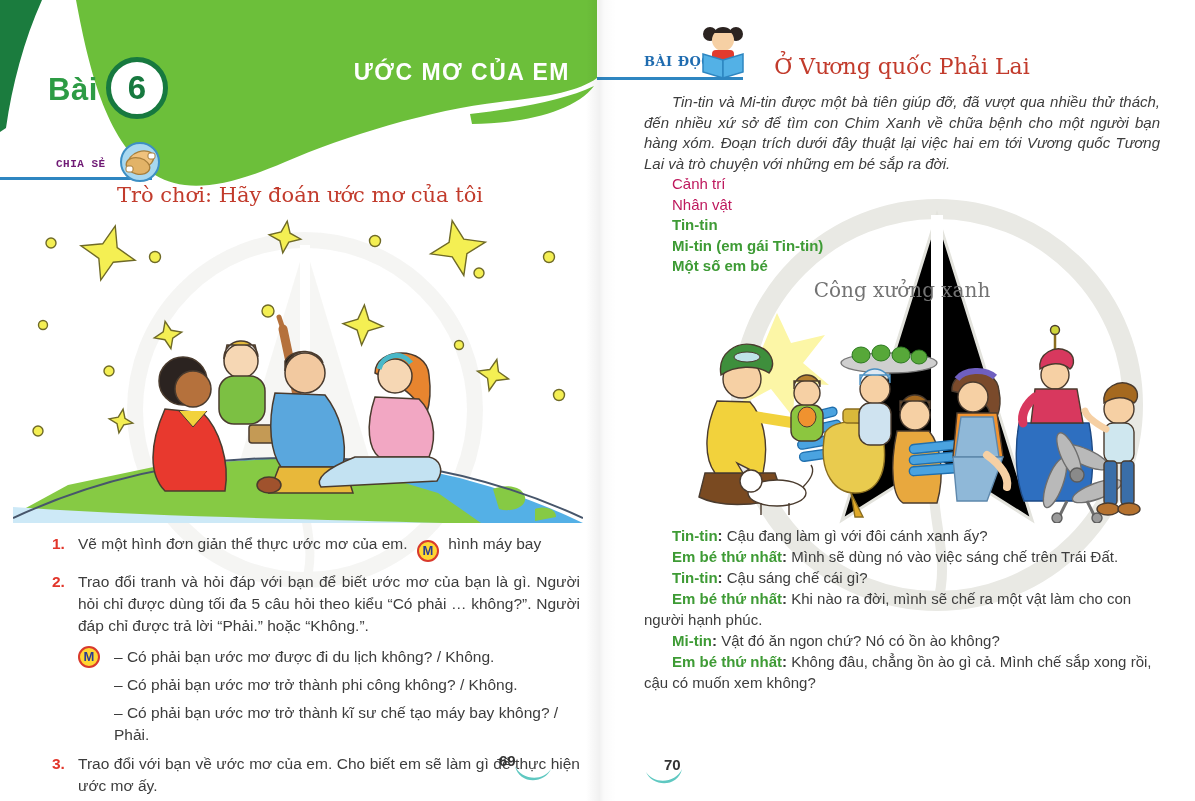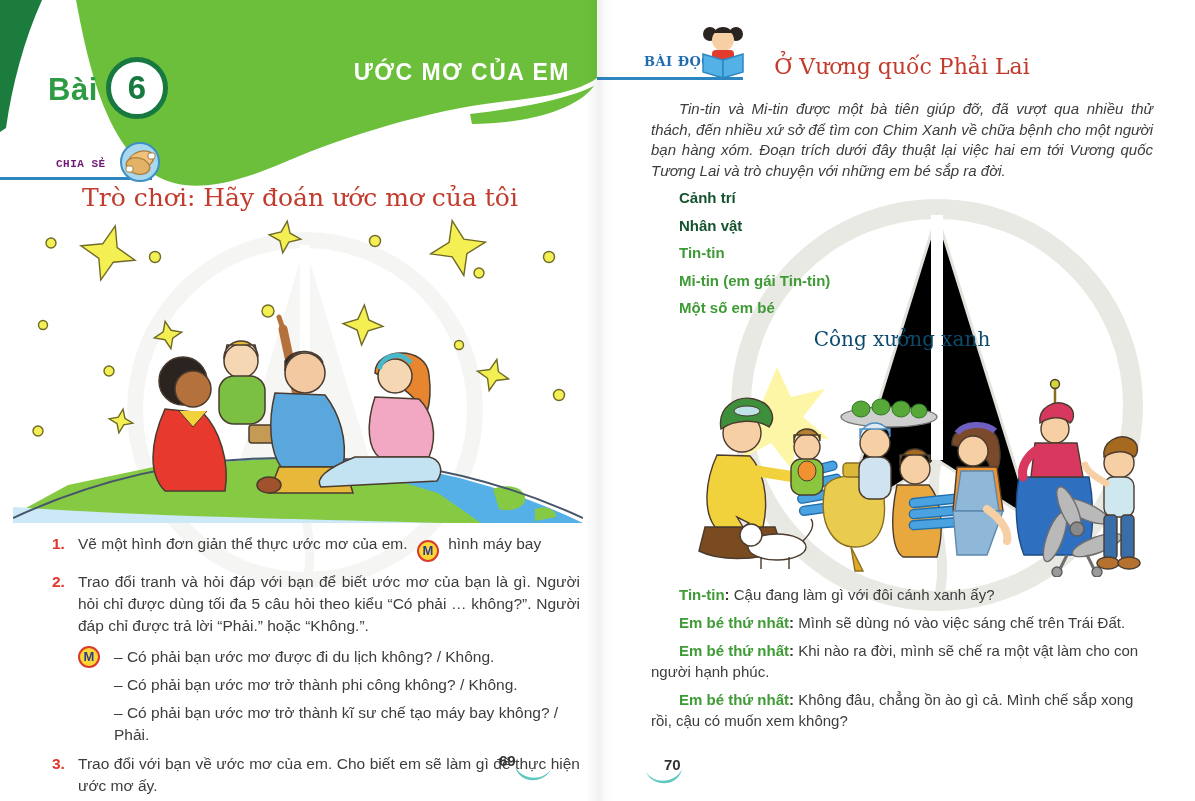--- a/index.html
+++ b/index.html
@@ -21,21 +21,21 @@
     font-size:33px;font-weight:bold;color:#17793f;}
   .banner-title{left:150px;top:59px;width:420px;text-align:right;color:#fff;font-size:23px;
     font-weight:bold;letter-spacing:1.5px;}
 
   .share-line{left:0;top:177px;width:152px;height:3px;background:#2e86c1;}
   .share-label{left:56px;top:158px;font-family:Liberation Mono, monospace;font-size:11px;font-weight:bold;
     color:#701a75;letter-spacing:0.5px;}
   .share-icon{left:118px;top:140px;}
 
   .activity-title{left:38px;top:183px;width:524px;text-align:center;font-family:"DejaVu Serif",serif;
-    font-size:25px;color:#c23b2c;}
+    font-size:21px;color:#c23b2c;}
 
   
   .tasks{left:52px;top:533px;width:528px;font-size:15.5px;line-height:22px;color:#3d3d3d;}
   .task{position:relative;padding-left:26px;margin:0 0 9px 0;text-align:justify;}
   .task-num{position:absolute;left:0;top:0;color:#e2362b;font-weight:bold;}
   .m-badge{display:inline-flex;width:22px;height:22px;border-radius:50%;background:#ffd733;
     border:2px solid #d93a2c;color:#2b3d92;font-weight:bold;font-size:13px;align-items:center;
     justify-content:center;box-sizing:border-box;vertical-align:-6px;margin:0 5px;}
   .examples{margin:5px 0 7px 0;}
   .example-row{position:relative;padding-left:36px;line-height:22px;margin-bottom:6px;text-align:left;}
@@ -48,26 +48,26 @@
   .crescent-70{left:47px;top:767px;}
 
   
   .rp-label{left:47px;top:54px;font-family:"DejaVu Serif",serif;font-size:13px;font-weight:bold;
     color:#1f6cb0;letter-spacing:0.5px;}
   .rp-line{left:0;top:77px;width:146px;height:3px;background:#2e86c1;}
   .rp-icon{left:102px;top:24px;}
   .rp-title{left:47px;top:54px;width:516px;text-align:center;font-family:"DejaVu Serif",serif;
     font-size:22px;color:#c23b2c;}
   .rp-flow{left:47px;top:92px;width:516px;font-size:15px;line-height:20.5px;color:#3d3d3d;z-index:2;}
-  .rp-flow p{margin:7px;}
+  .rp-flow p{margin:0;}
   .p-intro{font-style:italic;text-align:justify;text-indent:28px;}
-  .h-bold{font-weight:bold;color:#14532d;text-indent:28px;margin-top:2px;}
+  .h-bold{font-weight:normal;color:#be185d;text-indent:28px;margin-top:2px;}
   .p-scene{text-align:justify;text-indent:28px;}
   .char-line{font-weight:bold;color:#3e9b35;text-indent:28px;}
-  .part-title{text-align:center;font-family:"DejaVu Serif",serif;font-size:20px;color:#0c4a6e;
+  .part-title{text-align:center;font-family:"DejaVu Serif",serif;font-size:20px;color:#737373;
     margin-top:3px;line-height:26px;}
   .dialogue p{text-indent:28px;line-height:21px;}
   .speaker{font-weight:bold;color:#3e9b35;}
   .dlg-colon{font-weight:bold;color:#3d3d3d;}
   .wm{z-index:0;pointer-events:none;}
   .illu{position:relative;z-index:1;}
 </style>
 </head>
 <body>
 
@@ -340,21 +340,23 @@
             <rect x="464" y="156" width="13" height="44" rx="4" fill="#3a6ea8"></rect>
             <ellipse cx="451" cy="204" rx="11" ry="6" fill="#b5722f"></ellipse>
             <ellipse cx="472" cy="204" rx="11" ry="6" fill="#b5722f"></ellipse>
           </g>
         </g>
       </svg>
 
       <div class="dialogue">
         <p><span class="speaker">Tin-tin</span><span class="dlg-colon">:</span> <span>Cậu đang làm gì với đôi cánh xanh ấy?</span></p>
         <p><span class="speaker">Em bé thứ nhất</span><span class="dlg-colon">:</span> <span>Mình sẽ dùng nó vào việc sáng chế trên Trái Đất.</span></p>
+        <p><span class="speaker">Tin-tin</span><span class="dlg-colon">:</span> <span>Cậu sáng chế cái gì?</span></p>
         <p><span class="speaker">Em bé thứ nhất</span><span class="dlg-colon">:</span> <span>Khi nào ra đời, mình sẽ chế ra một vật làm cho con người hạnh phúc.</span></p>
+        <p><span class="speaker">Mi-tin</span><span class="dlg-colon">:</span> <span>Vật đó ăn ngon chứ? Nó có ồn ào không?</span></p>
         <p><span class="speaker">Em bé thứ nhất</span><span class="dlg-colon">:</span> <span>Không đâu, chẳng ồn ào gì cả. Mình chế sắp xong rồi, cậu có muốn xem không?</span></p>
       </div>
     </div>
 
     <div class="abs page-num pn-70">70</div>
     <svg class="abs crescent-70" width="40" height="20" viewBox="0 0 40 20">
       <path d="M38,2 C32,16 10,18 2,5 C8,20 34,21 38,2 Z" fill="#5fc8c1"></path>
     </svg>
   </div>
 

